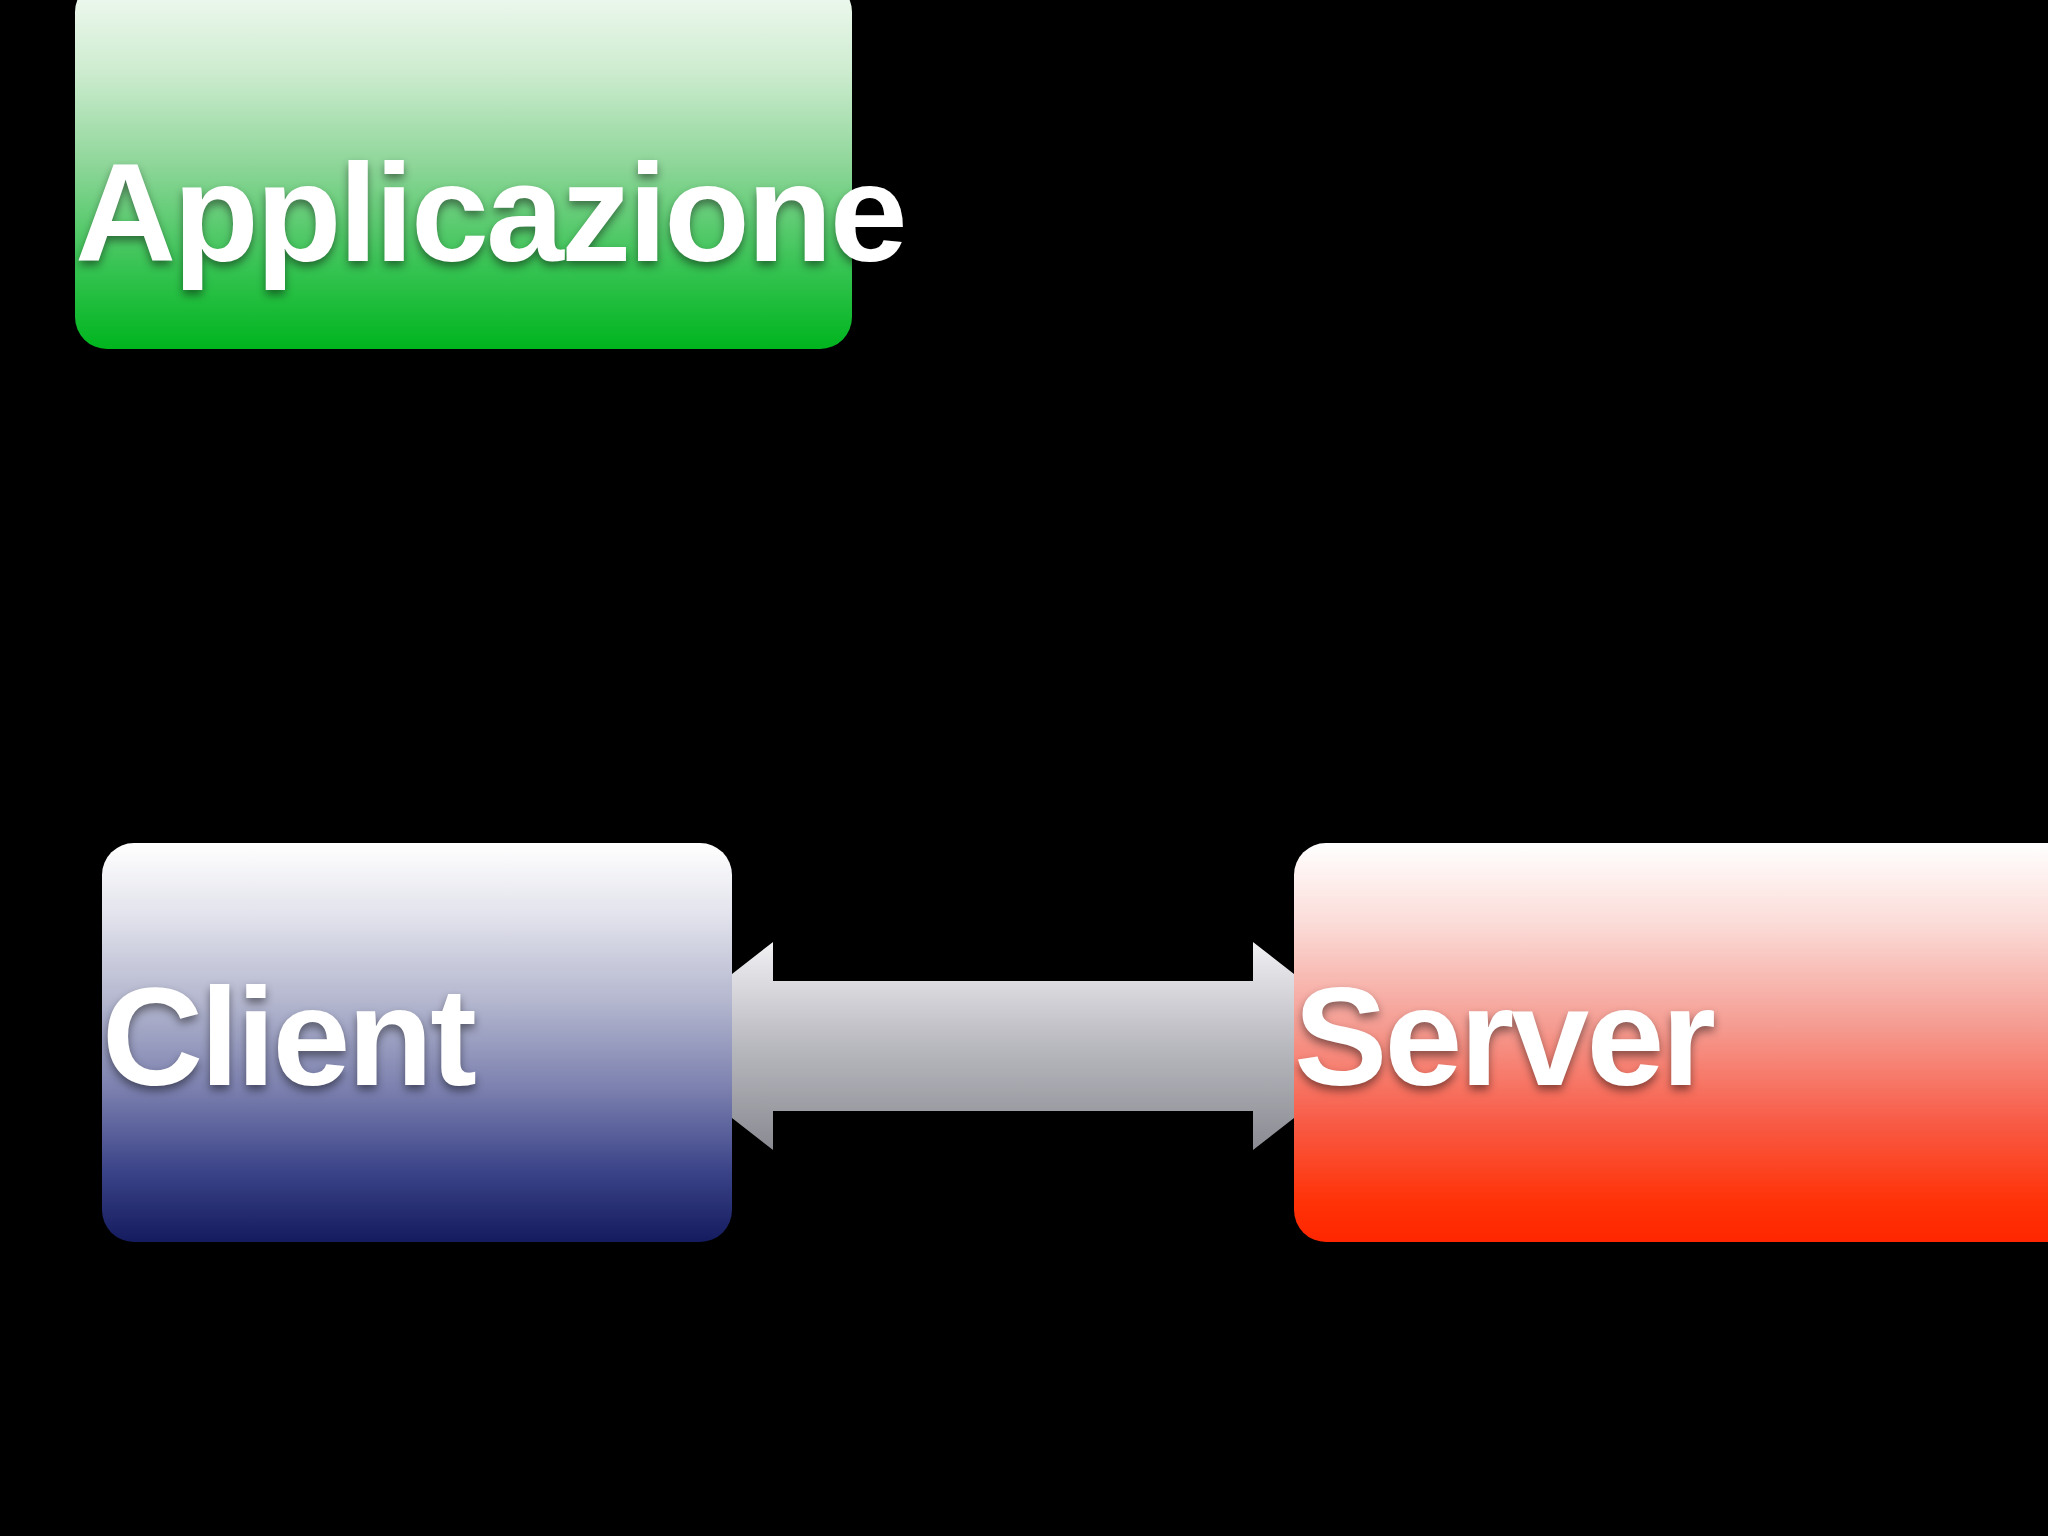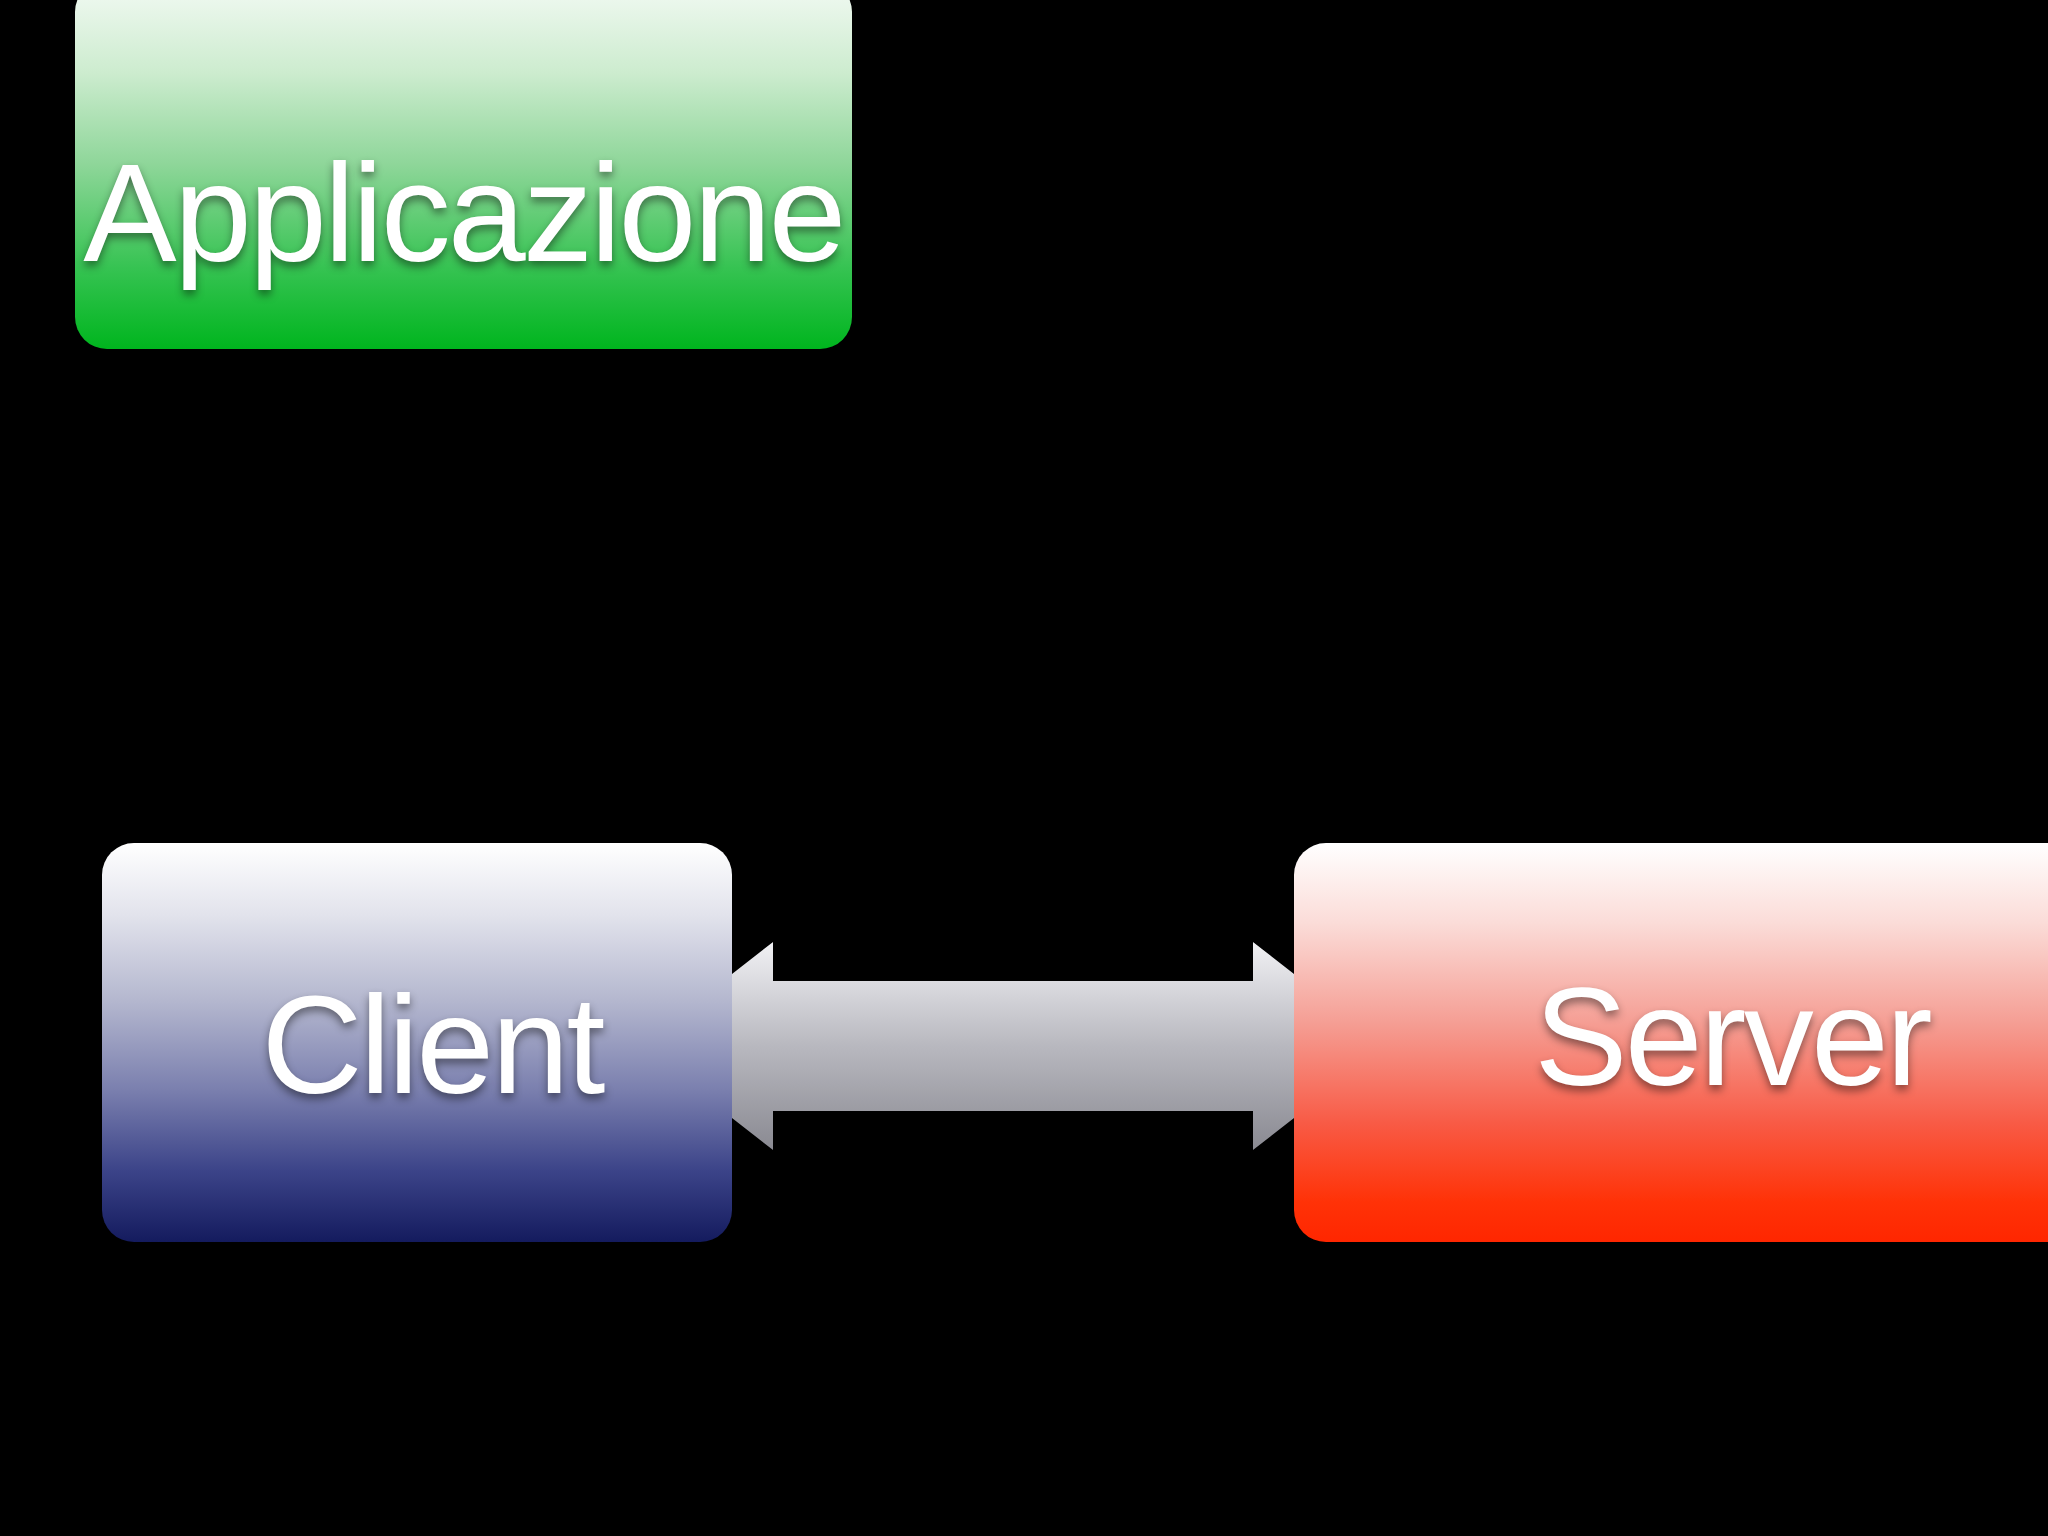--- a/index.html
+++ b/index.html
@@ -38,31 +38,31 @@
     left: 1294px;
     top: 843px;
     width: 876px;
     height: 399px;
     background: linear-gradient(180deg, var(--red-gradient));
   }
   .box .label {
     position: absolute;
     left: 0;
     right: 0;
-    text-align: center;
+    text-align: left;
     color: var(--label-color, #fff);
     font-size: 140px;
-    font-weight: 400;
+    font-weight: 700;
     letter-spacing: -0.02em;
     line-height: 1.0;
     white-space: nowrap;
     text-shadow: 0 5px 9px rgba(0,0,0,0.45);
   }
   .box-application .label { top: 163px; }
-  .box-client .label { top: 132px; margin-left: 30px; }
+  .box-client .label { top: 124px; }
   .box-server .label { top: 124px; }
   .connector {
     position: absolute;
     left: 732px;
     top: 942px;
     width: 562px;
     height: 208px;
     background: linear-gradient(180deg, var(--arrow-gradient));
     clip-path: polygon(
       0% 15.4%, 7.3% 0%, 7.3% 18.75%,

